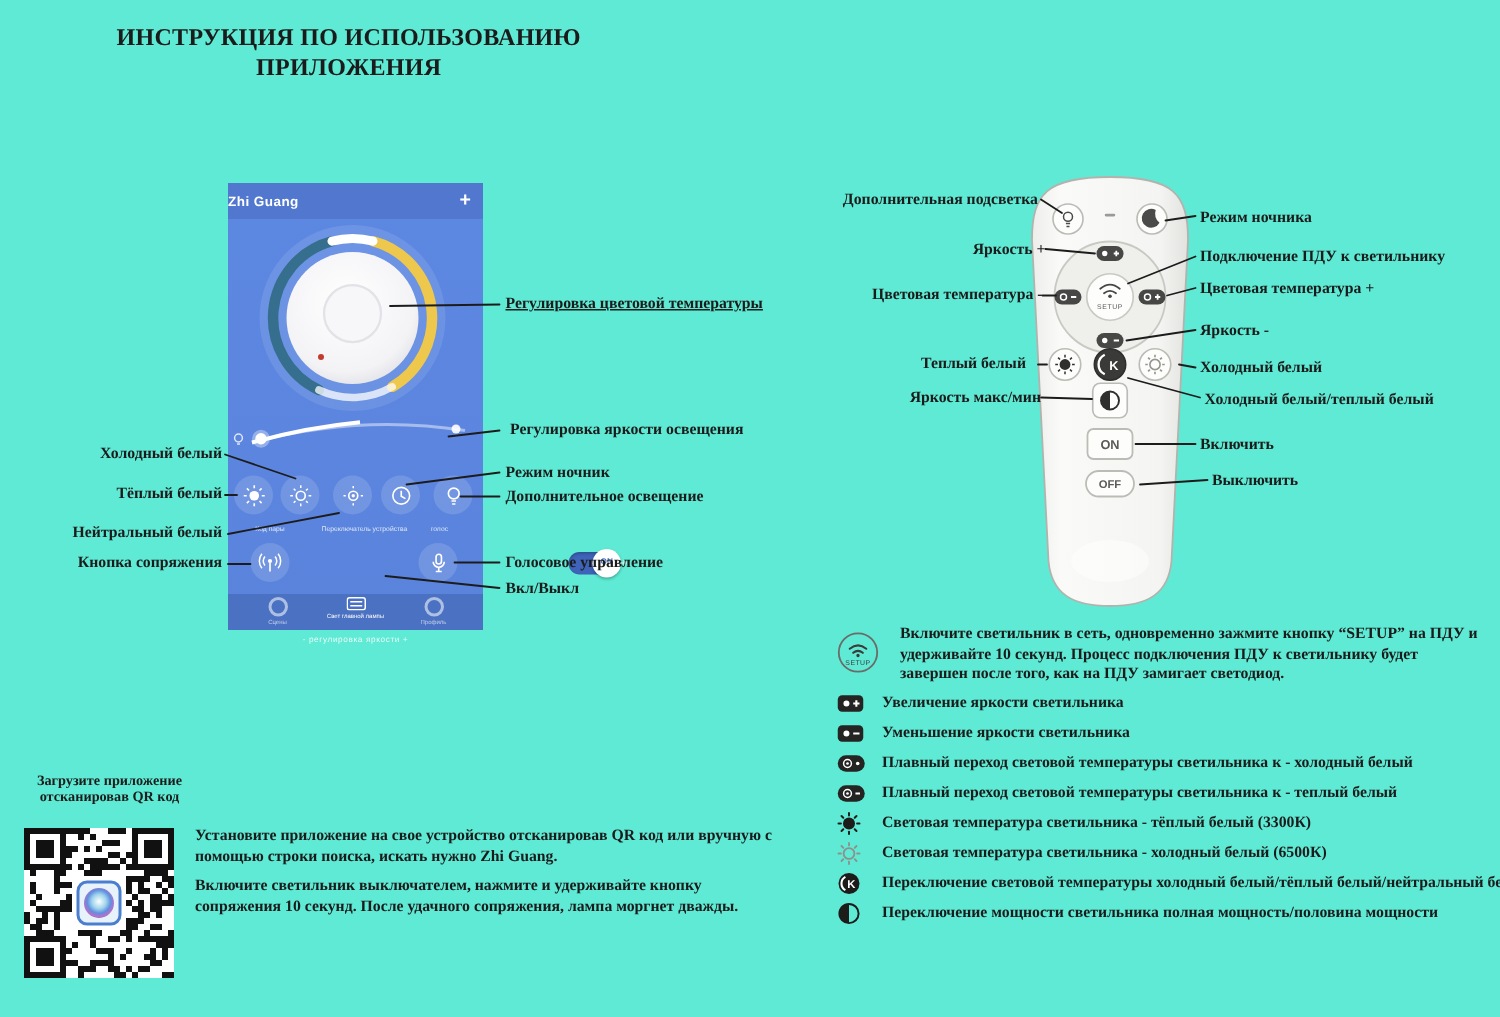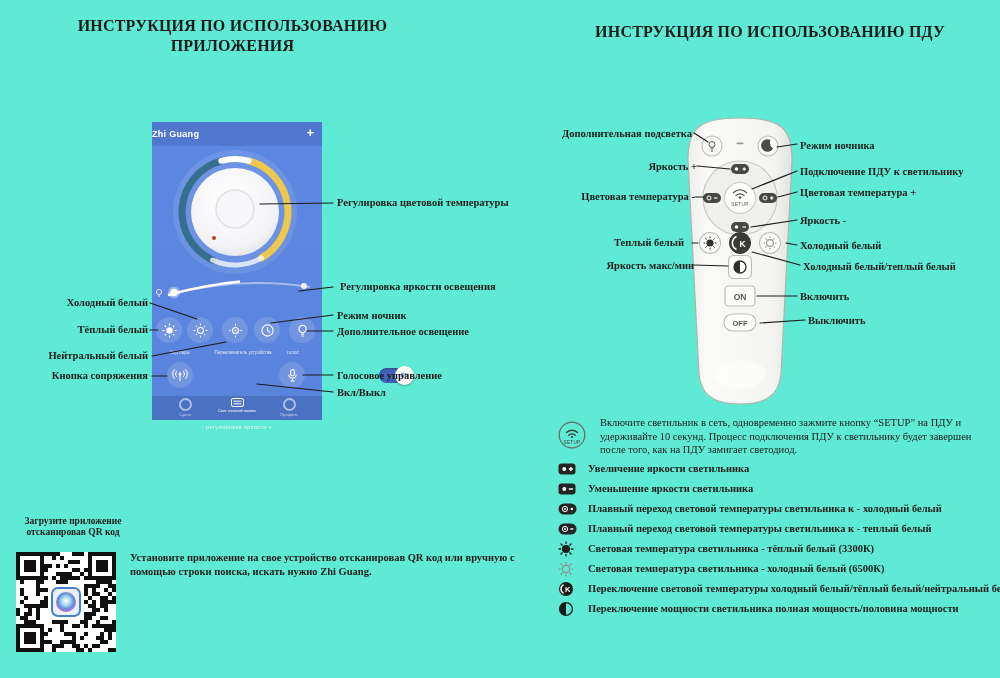--- a/index.html
+++ b/index.html
@@ -34,21 +34,21 @@
                box-shadow:0 1px 2px rgba(0,0,0,.3);display:flex;align-items:center;justify-content:center;
                font-size:5.5px;font-weight:bold;color:#4a70c1;}
   .phone-bottom{position:absolute;left:0;top:274px;width:170px;height:24px;background:#4a71c2;}
   .tab{position:absolute;top:2px;width:56px;display:flex;flex-direction:column;align-items:center;cursor:pointer;}
   .tab .tab-txt{font-size:4px;color:rgba(255,255,255,.65);margin-top:1px;white-space:nowrap;}
   .ring-ic{width:9px;height:9px;border:2px solid rgba(255,255,255,.55);border-radius:50%;}
   
   .remote-svg{position:absolute;left:683px;top:112px;z-index:2;}
   
   .setup-icon{position:absolute;left:558px;top:421px;z-index:2;}
-  .setup-note{position:absolute;left:600px;top:416px;width:392px;font-weight:normal;font-size:10.5px;line-height:1.3;}
+  .setup-note{position:absolute;left:600px;top:416px;width:392px;font-weight:bold;font-size:10.5px;line-height:1.3;}
   .legend{position:absolute;left:558px;top:460px;display:flex;flex-direction:column;gap:3px;z-index:2;}
   .legend-row{display:flex;align-items:center;height:17px;}
   .legend-row .lg-ic{width:20px;height:17px;display:flex;align-items:center;justify-content:flex-start;}
   .legend-row .lg-tx{font-weight:bold;font-size:10.5px;white-space:nowrap;margin-left:10px;}
   
   .qr-caption{position:absolute;left:6px;top:516px;width:134px;text-align:center;
               font-weight:bold;font-size:9.5px;line-height:1.2;}
   .qr-svg{position:absolute;left:16px;top:552px;}
   .qr-para{position:absolute;font-weight:bold;font-size:10.5px;line-height:1.3;width:388px;}
   .qr-para1{left:130px;top:551px;}
@@ -85,21 +85,20 @@
       <line x1="778" y1="197" x2="797" y2="192"></line>
       <line x1="751" y1="227" x2="797" y2="220"></line>
       <line x1="786" y1="243" x2="797" y2="245"></line>
       <line x1="752" y1="252" x2="800" y2="265"></line>
       <line x1="757" y1="296" x2="797" y2="296"></line>
       <line x1="760" y1="323" x2="805" y2="320"></line>
     </g>
   </svg>
 
   <div class="title left-title">ИНСТРУКЦИЯ ПО ИСПОЛЬЗОВАНИЮ ПРИЛОЖЕНИЯ</div>
-  <div class="title right-title">ИНСТРУКЦИЯ ПО ИСПОЛЬЗОВАНИЮ ПДУ</div>
 
   <div class="phone">
     <div class="phone-header">
       <span class="phone-title">Zhi Guang</span>
       <span class="phone-add">+</span>
     </div>
 
     <svg class="dial-svg" width="170" height="170" viewBox="0 0 170 170" xmlns="http://www.w3.org/2000/svg">
       <defs>
         <radialGradient id="knobG" cx="45%" cy="38%" r="70%">
@@ -234,21 +233,21 @@
         <div class="ring-ic"></div>
         <div class="tab-txt">Профиль</div>
       </div>
     </div>
   </div>
 
   <div class="lbl r" style="right:852px;top:297px;">Холодный белый</div>
   <div class="lbl r" style="right:852px;top:324px;">Тёплый белый</div>
   <div class="lbl r" style="right:852px;top:350px;">Нейтральный белый</div>
   <div class="lbl r" style="right:852px;top:370px;">Кнопка сопряжения</div>
-  <div class="lbl" style="left:337px;top:197px;">Регулировка цветовой температуры</div>
+  <div class="lbl" style="left:337px;top:197px;text-decoration:underline;">Регулировка цветовой температуры</div>
   <div class="lbl" style="left:340px;top:281px;">Регулировка яркости освещения</div>
   <div class="lbl" style="left:337px;top:310px;">Режим ночник</div>
   <div class="lbl" style="left:337px;top:326px;">Дополнительное освещение</div>
   <div class="lbl" style="left:337px;top:370px;">Голосовое управление</div>
   <div class="lbl" style="left:337px;top:387px;">Вкл/Выкл</div>
 
   <svg class="remote-svg" width="120" height="300" viewBox="0 0 120 300" xmlns="http://www.w3.org/2000/svg">
     <defs>
       <linearGradient id="remG" x1="0" y1="0" x2="1" y2="0">
         <stop offset="0%" stop-color="#ededeb"></stop>
@@ -665,14 +664,15 @@
         <rect x="4" y="76" width="20" height="20" fill="#fff"></rect>
         <rect x="8" y="80" width="12" height="12"></rect>
     </g>
     <g>
       <rect x="33" y="33" width="34" height="34" fill="#fff"></rect>
       <rect x="36" y="36" width="28" height="28" rx="6" fill="#e8f2fb" stroke="#4a7fd0" stroke-width="2"></rect>
       <circle cx="50" cy="50" r="10" fill="url(#swirl)"></circle>
     </g>
   </svg>
   <div class="qr-para qr-para1">Установите приложение на свое устройство отсканировав QR код или вручную с помощью строки поиска, искать нужно Zhi Guang.</div>
+  <div class="qr-para qr-para2">Включите светильник выключателем, нажмите и удерживайте кнопку сопряжения 10 секунд. После удачного сопряжения, лампа моргнет дважды.</div>
 
 </div>
 
 </body></html>

